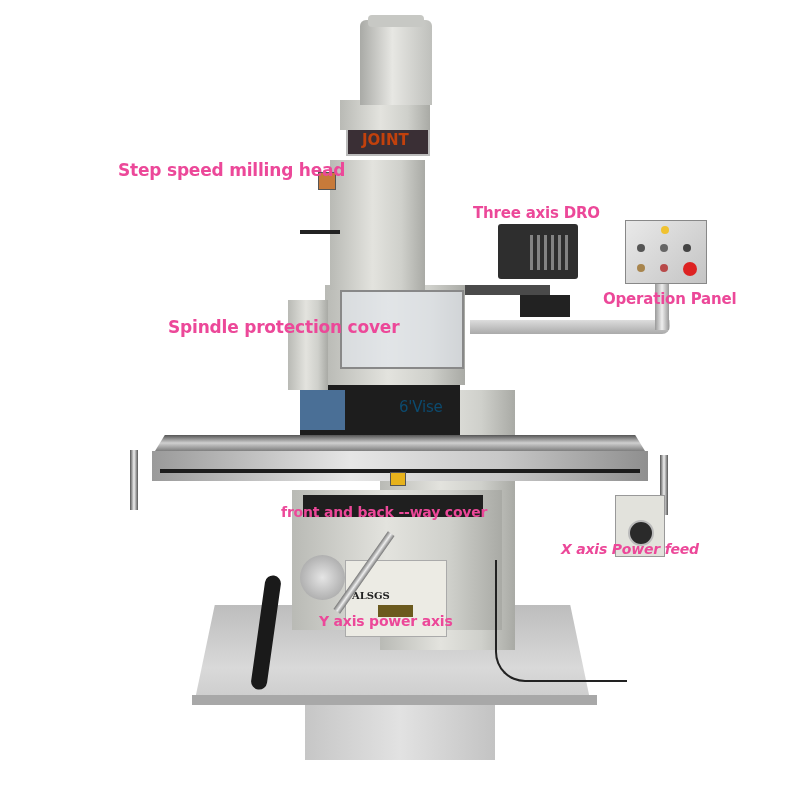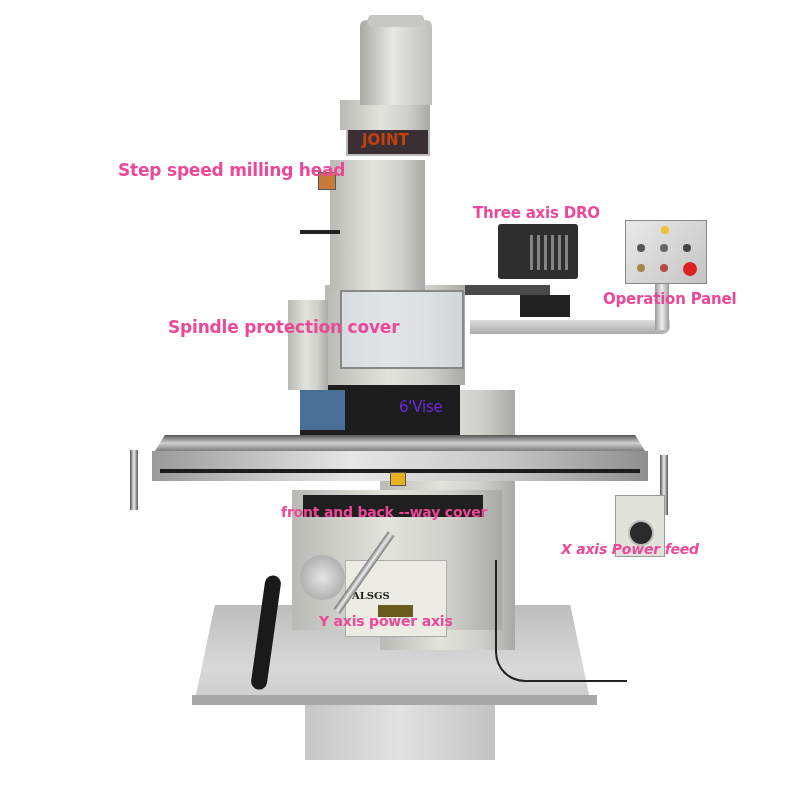--- a/index.html
+++ b/index.html
@@ -68,16 +68,16 @@
   <div class="abs" style="left:660px;top:244px;width:8px;height:8px;border-radius:50%;background:#666;"></div>
   <div class="abs" style="left:683px;top:244px;width:8px;height:8px;border-radius:50%;background:#444;"></div>
   <div class="abs" style="left:637px;top:264px;width:8px;height:8px;border-radius:50%;background:#a8854d;"></div>
   <div class="abs" style="left:660px;top:264px;width:8px;height:8px;border-radius:50%;background:#b84a4a;"></div>
 </div>
 
 <div class="lbl" style="left:118px;top:160px;font-size:17px;">Step speed milling head</div>
 <div class="lbl" style="left:473px;top:204px;font-size:15px;">Three axis DRO</div>
 <div class="lbl" style="left:603px;top:290px;font-size:15px;">Operation Panel</div>
 <div class="lbl" style="left:136px;top:317px;font-size:17px;margin-left:32px;">Spindle protection cover</div>
-<div class="lbl" style="left:399px;top:398px;font-size:15px;font-weight:normal;color:#6d28d9;">6'Vise</div>
+<div class="lbl" style="left:399px;top:398px;font-size:15px;font-weight:normal;color:#0c4a6e;">6'Vise</div>
 <div class="lbl" style="left:281px;top:504px;font-size:14px;">front and back --way cover</div>
 <div class="lbl" style="left:561px;top:541px;font-size:14px;font-style:italic;">X axis Power feed</div>
 <div class="lbl" style="left:319px;top:613px;font-size:14px;">Y axis power axis</div>
 
 </body></html>

